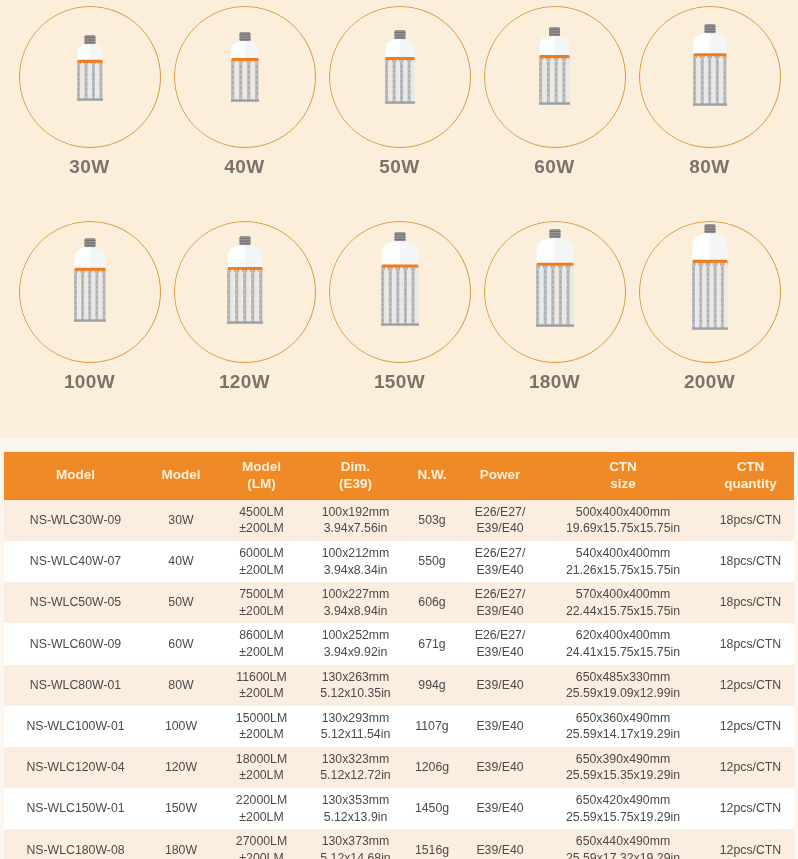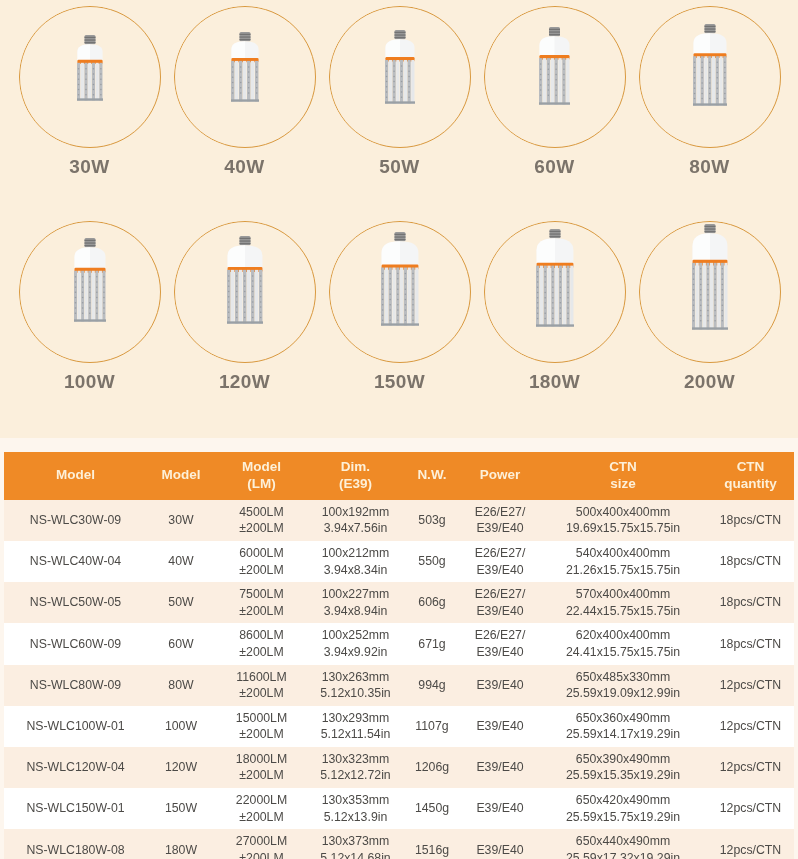--- a/index.html
+++ b/index.html
@@ -940,21 +940,21 @@
               <span>E26/E27/</span>
               <span>E39/E40</span>
             </td>
             <td class="two-line">
               <span>500x400x400mm</span>
               <span>19.69x15.75x15.75in</span>
             </td>
             <td><span>18pcs/CTN</span></td>
           </tr>
           <tr class="even">
-            <td><span>NS-WLC40W-04</span></td>
+            <td><span>NS-WLC40W-07</span></td>
             <td><span>40W</span></td>
             <td class="two-line">
               <span>6000LM</span>
               <span>±200LM</span>
             </td>
             <td class="two-line">
               <span>100x212mm</span>
               <span>3.94x8.34in</span>
             </td>
             <td><span>550g</span></td>
@@ -1006,21 +1006,21 @@
               <span>E26/E27/</span>
               <span>E39/E40</span>
             </td>
             <td class="two-line">
               <span>620x400x400mm</span>
               <span>24.41x15.75x15.75in</span>
             </td>
             <td><span>18pcs/CTN</span></td>
           </tr>
           <tr class="odd">
-            <td><span>NS-WLC80W-09</span></td>
+            <td><span>NS-WLC80W-01</span></td>
             <td><span>80W</span></td>
             <td class="two-line">
               <span>11600LM</span>
               <span>±200LM</span>
             </td>
             <td class="two-line">
               <span>130x263mm</span>
               <span>5.12x10.35in</span>
             </td>
             <td><span>994g</span></td>

